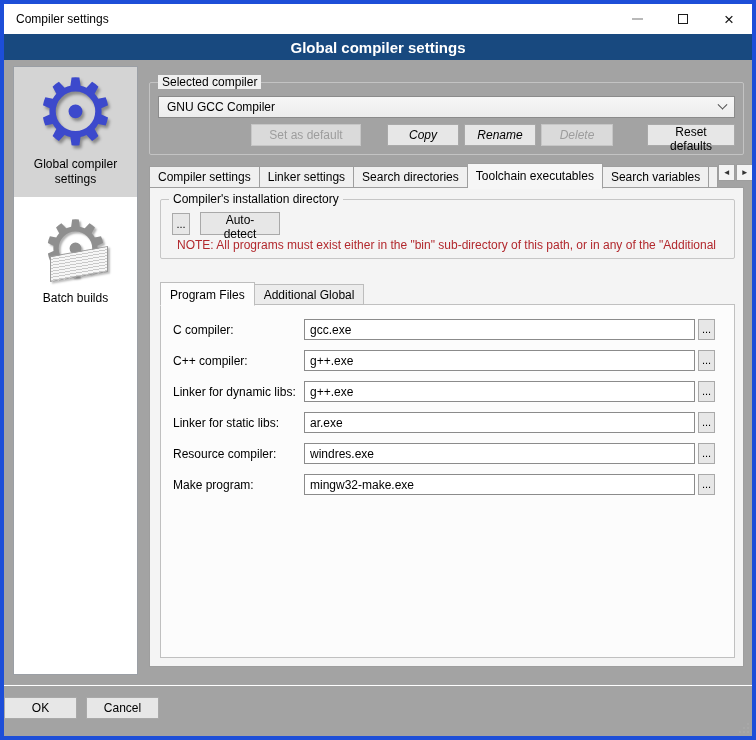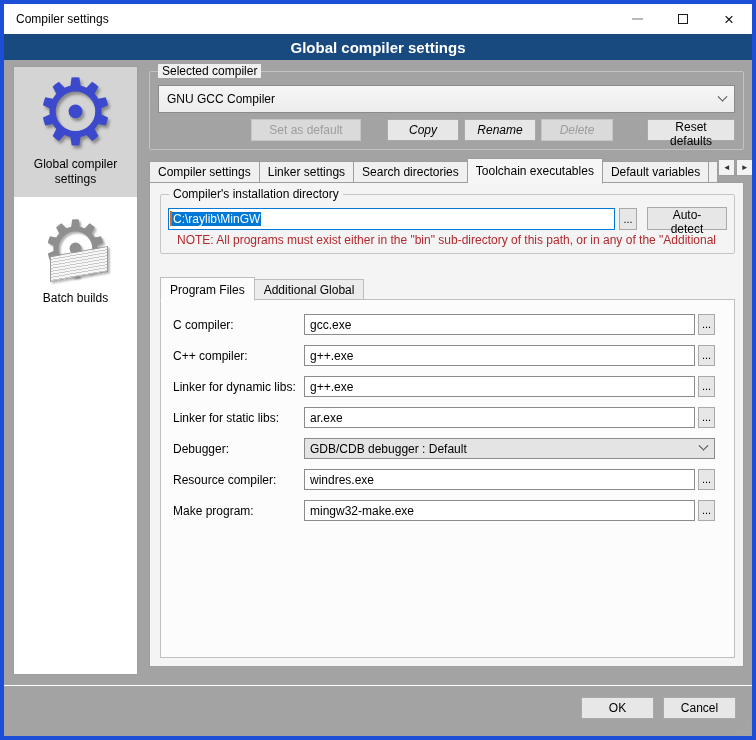--- a/index.html
+++ b/index.html
@@ -37,22 +37,22 @@
      background:repeating-linear-gradient(180deg,#f6f6f6 0 2px,#c9c9c9 2px 3px);
      border:1px solid #9a9a9a; transform:skewY(-10deg); box-shadow:2px 2px 2px rgba(0,0,0,.25); }
   .sb-gap{ height:12px; }
 
   
   .main{ flex:1; display:flex; flex-direction:column; margin-bottom:8px; min-width:0; }
 
   .groupbox{ border:1px solid #c3c3c3; border-radius:2px; position:relative; }
   .legend{ position:absolute; top:-8px; left:8px; background:#f0f0f0; padding:0 4px; }
 
-  .gb-compiler{ margin-top:5px; padding:13px 8px 8px; flex:none; }
-  .combo{ height:28px; border:1px solid #8b8b8b; background:linear-gradient(#f6f6f6,#ececec);
+  .gb-compiler{ margin-top:16px; padding:13px 8px 8px; flex:none; }
+  .combo{ height:22px; border:1px solid #8b8b8b; background:linear-gradient(#f6f6f6,#ececec);
           display:flex; align-items:center; padding:8px 8px; cursor:default; }
   .combo .cval{ flex:1; }
   .chev{ width:7px; height:7px; border-right:1.4px solid #4b4b4b; border-bottom:1.4px solid #4b4b4b;
          transform:rotate(45deg) translate(-2px,-2px); flex:none; }
 
   .btnrow{ display:flex; margin-top:6px; align-items:center; }
   .btn{ height:22px; background:#e7e7e7; border:1px solid #a9a9a9; font-family:inherit; font-size:12px;
         padding:0 10px; cursor:default; }
   .btn.disabled{ background:#dadada; border-color:#c6c6c6; color:#9d9d9d; }
   .b-setdef{ width:110px; margin-left:auto; }
@@ -104,21 +104,21 @@
   .finput{ flex:1; height:21px; border:1px solid #8b8b8b; background:#fff; display:flex;
            align-items:center; padding:0 5px; overflow:hidden; cursor:text; }
   .browse{ width:17px; height:21px; margin-left:3px; background:#e7e7e7; border:1px solid #a9a9a9;
            font-size:11px; line-height:9px; flex:none; cursor:default; }
   .fselect{ flex:1; height:21px; border:1px solid #8b8b8b; background:#e4e4e4; display:flex;
             align-items:center; padding:0 7px 0 5px; cursor:default; }
   .fselect .cval{ flex:1; }
 
   
   .footer{ flex:none; height:52px; border-top:1px solid #a5a5a5; box-shadow:inset 0 1px 0 #ffffff;
-           display:flex; align-items:center; justify-content:flex-end; gap:9px; padding:0 16px 6px 0;
+           display:flex; align-items:center; justify-content:flex-start; gap:9px; padding:0 16px 6px 0;
            position:relative; }
   .b-ok,.b-cancel{ width:73px; height:22px; }
   .grip{ position:absolute; right:3px; bottom:3px; width:10px; height:10px; }
   .grip i{ position:absolute; width:2px; height:2px; background:#a8a8a8; }
   .grip i:nth-child(1){ right:0; bottom:0; } .grip i:nth-child(2){ right:4px; bottom:0; }
   .grip i:nth-child(3){ right:0; bottom:4px; } .grip i:nth-child(4){ right:8px; bottom:0; }
   .grip i:nth-child(5){ right:0; bottom:8px; } .grip i:nth-child(6){ right:4px; bottom:4px; }
 
   
   .caliper{ width:70px; height:66px; }
@@ -179,41 +179,37 @@
           <button class="btn disabled b-delete">Delete</button>
           <button class="btn b-reset">Reset defaults</button>
         </div>
       </div>
 
       <div class="tabstrip">
         <div class="tab">Compiler settings</div>
         <div class="tab">Linker settings</div>
         <div class="tab">Search directories</div>
         <div class="tab active">Toolchain executables</div>
-        <div class="tab">Default variables</div>
+        <div class="tab">Search variables</div>
         <div class="tab clipped">Build</div>
         <div class="tab-arrows">
           <div class="arrowbtn">
               <span>◄</span>
             </div>
           <div class="arrowbtn">
               <span>►</span>
             </div>
         </div>
       </div>
 
       <div class="tabpanel">
 
         <div class="groupbox gb-install">
           <span class="legend">Compiler's installation directory</span>
           <div class="pathrow">
-            <div class="pathinput">
-              <span class="caret"></span>
-              <span class="seltext">C:\raylib\MinGW</span>
-            </div>
             <button class="minibrowse">...</button>
             <button class="btn autodetect">Auto-detect</button>
           </div>
           <div class="note">NOTE: All programs must exist either in the "bin" sub-directory of this path, or in any of the "Additional</div>
         </div>
 
         <div class="subtabstrip">
           <div class="subtab active">Program Files</div>
           <div class="subtab">Additional Global</div>
         </div>
@@ -245,27 +241,20 @@
           </div>
 
           <div class="frow">
             <span class="flabel">Linker for static libs:</span>
             <div class="finput">
                 <span>ar.exe</span>
               </div>
             <button class="browse">...</button>
           </div>
 
-          <div class="frow">
-            <span class="flabel">Debugger:</span>
-            <div class="fselect">
-              <span class="cval">GDB/CDB debugger : Default</span>
-              <span class="chev"></span>
-            </div>
-          </div>
 
           <div class="frow">
             <span class="flabel">Resource compiler:</span>
             <div class="finput">
                 <span>windres.exe</span>
               </div>
             <button class="browse">...</button>
           </div>
 
           <div class="frow">

